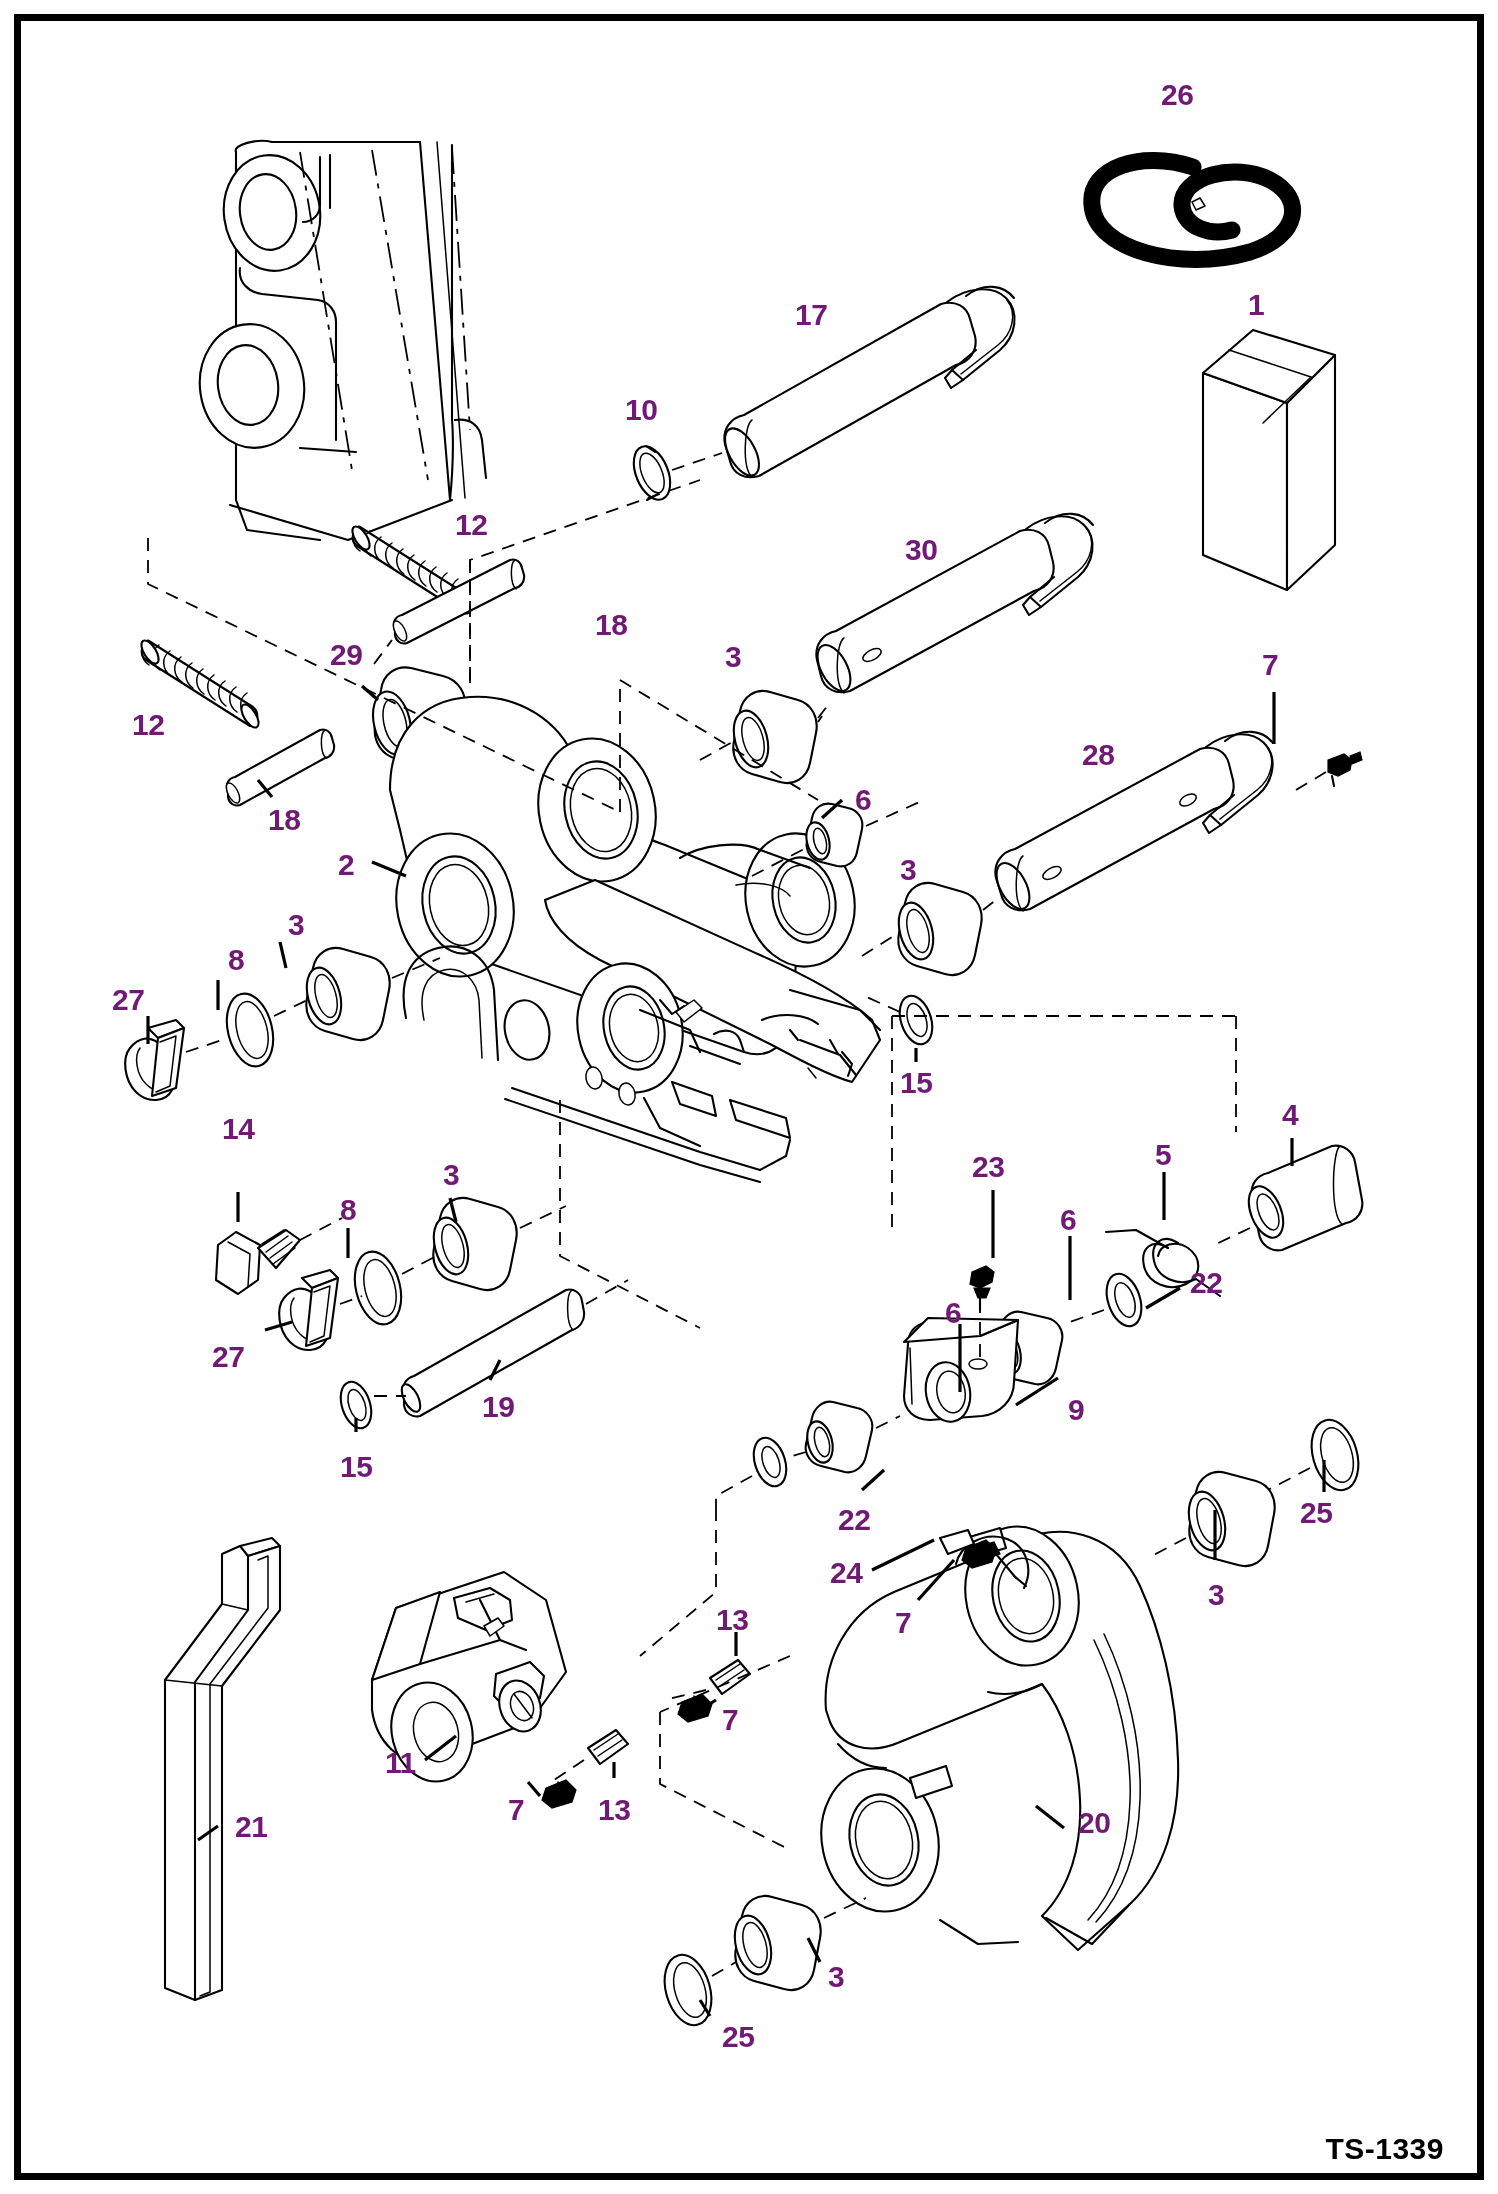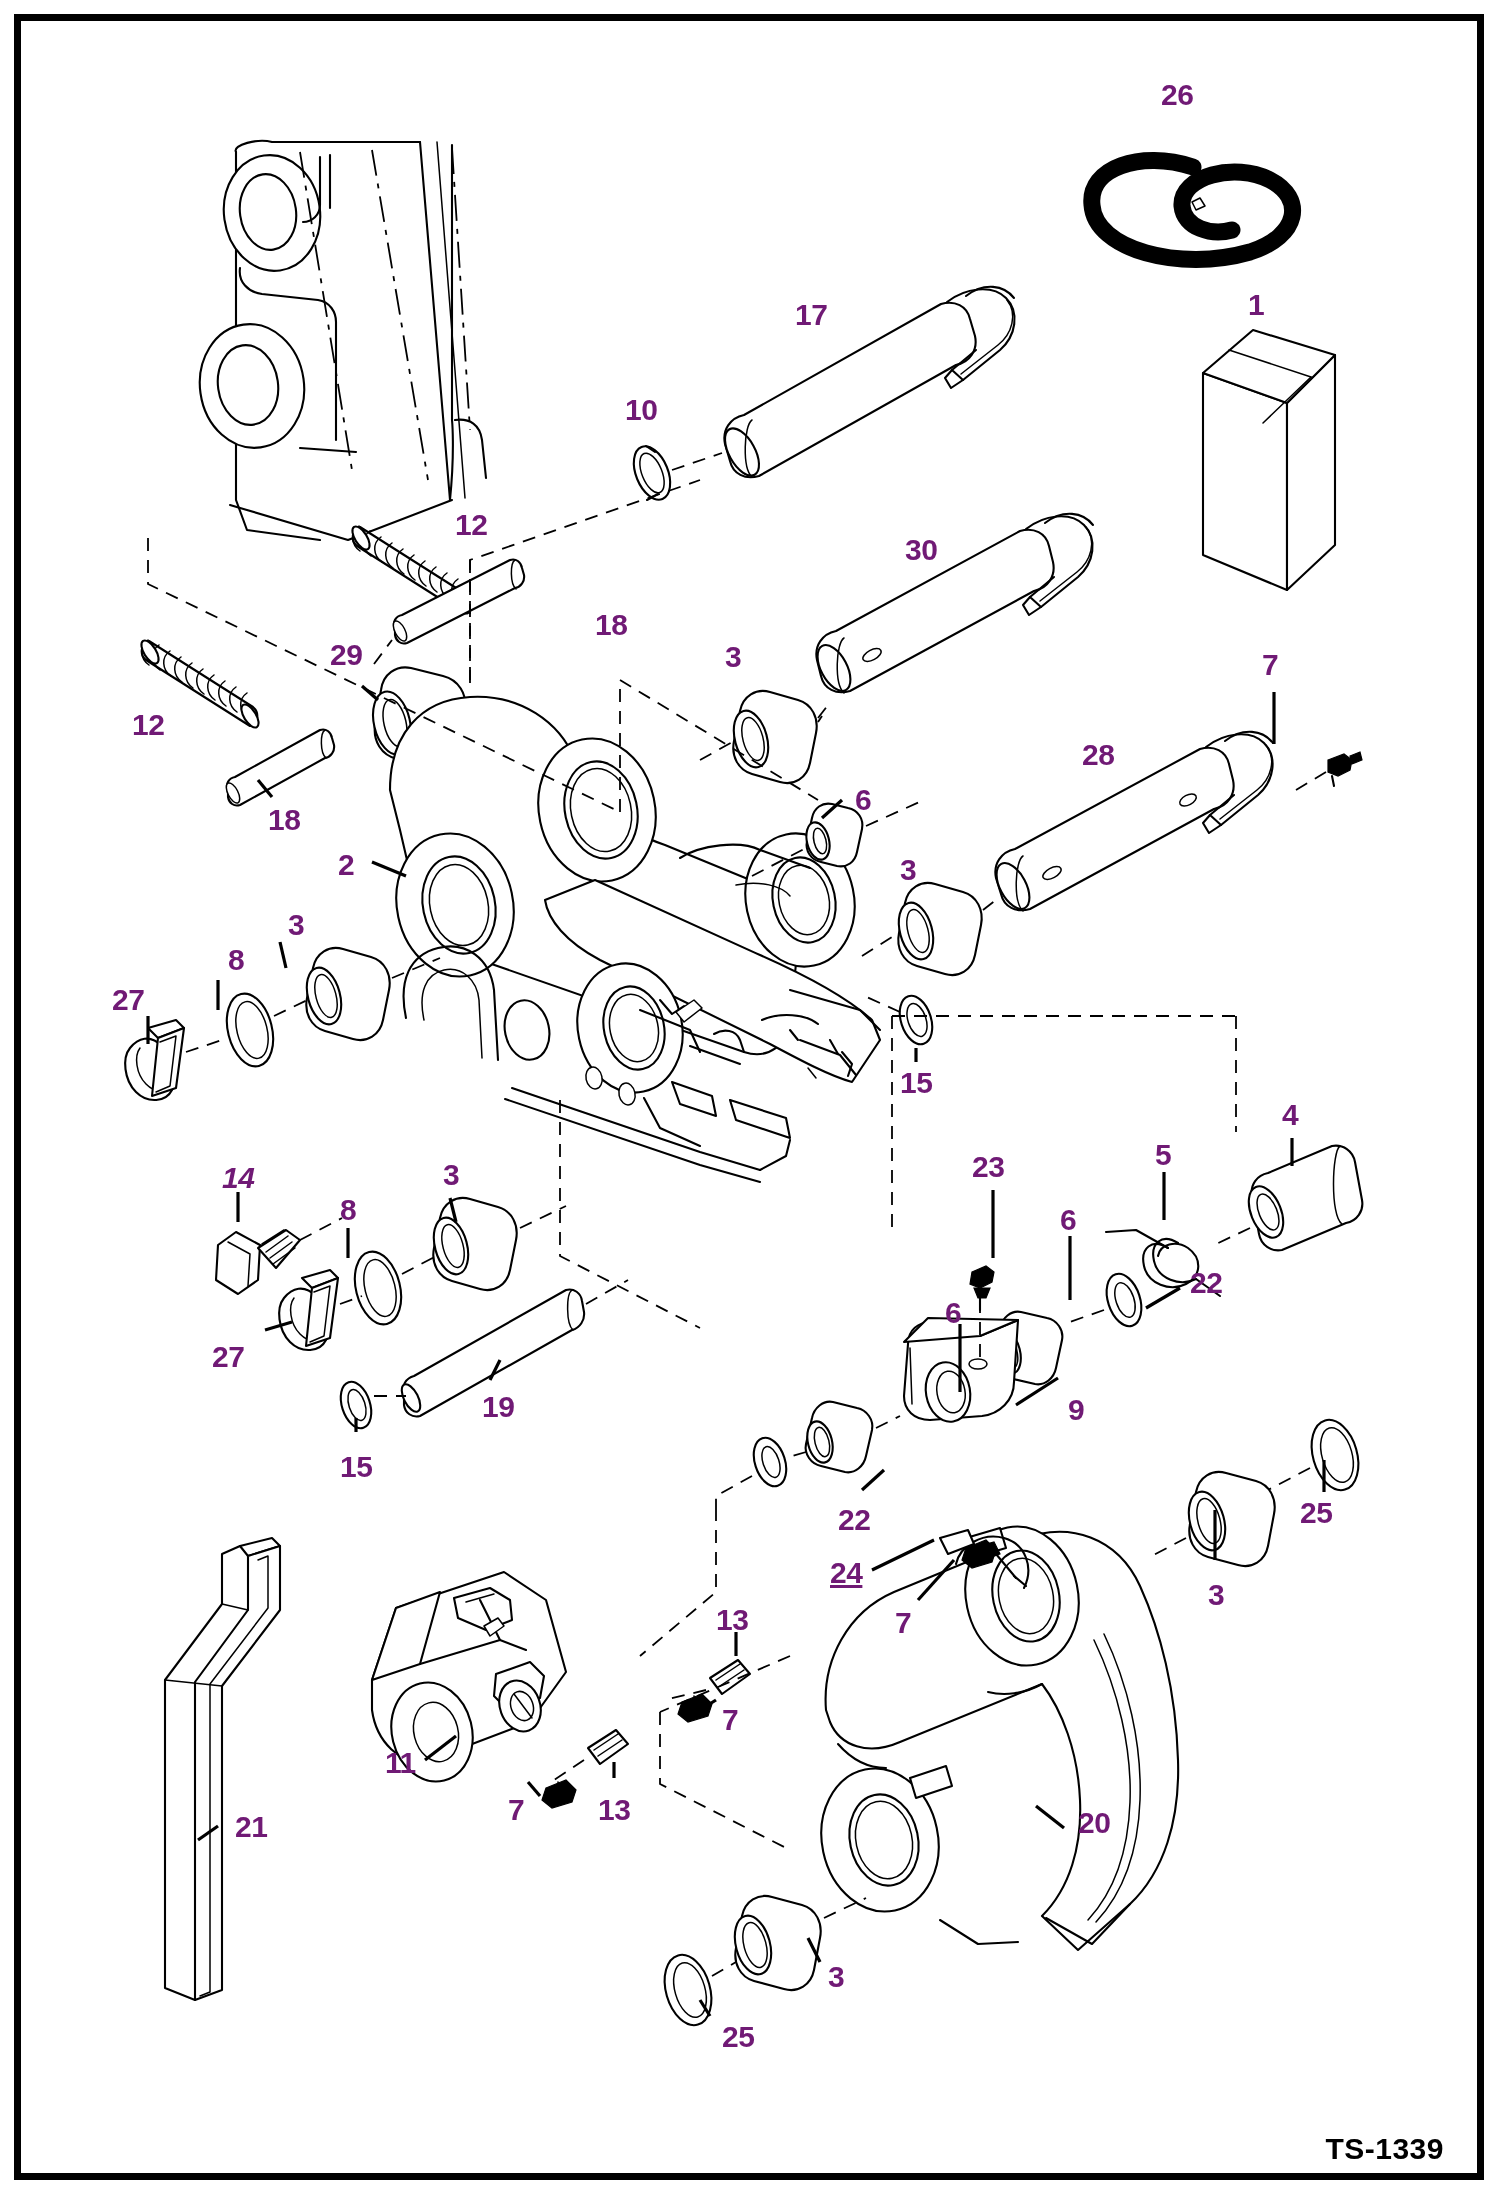--- a/index.html
+++ b/index.html
@@ -630,35 +630,35 @@
   <div class="callout" style="left:855px;  top:785px;">6</div>
   <div class="callout" style="left:900px; top:855px;">3</div>
   <div class="callout" style="left:338px;  top:850px;">2</div>
   <div class="callout" style="left:288px; top:910px;">3</div>
   <div class="callout" style="left:228px; top:945px;">8</div>
   <div class="callout" style="left:112px; top:985px;">27</div>
   <div class="callout" style="left:900px; top:1068px;">15</div>
   <div class="callout" style="left:1282px; top:1100px;">4</div>
   <div class="callout" style="left:1155px; top:1140px;">5</div>
   <div class="callout" style="left:972px;  top:1152px;">23</div>
-  <div class="callout" style="left:222px;  top:1163px;font-style:italic;">14</div>
+  <div class="callout" style="left:222px;  top:1114px;">14</div>
   <div class="callout" style="left:443px; top:1160px;">3</div>
   <div class="callout" style="left:1060px; top:1205px;">6</div>
   <div class="callout" style="left:340px; top:1195px;">8</div>
   <div class="callout" style="left:1190px; top:1268px;">22</div>
   <div class="callout" style="left:945px; top:1298px;">6</div>
   <div class="callout" style="left:1068px; top:1395px;">9</div>
   <div class="callout" style="left:212px; top:1342px;">27</div>
   <div class="callout" style="left:482px;  top:1392px;">19</div>
   <div class="callout" style="left:340px; top:1452px;">15</div>
   <div class="callout" style="left:1300px; top:1498px;">25</div>
   <div class="callout" style="left:1208px; top:1580px;">3</div>
   <div class="callout" style="left:838px; top:1505px;">22</div>
   <div class="callout" style="left:716px; top:1605px;">13</div>
-  <div class="callout" style="left:830px;  top:1558px;text-decoration:underline;">24</div>
+  <div class="callout" style="left:830px;  top:1558px;">24</div>
   <div class="callout" style="left:895px; top:1608px;">7</div>
   <div class="callout" style="left:722px; top:1705px;">7</div>
   <div class="callout" style="left:385px;  top:1748px;">11</div>
   <div class="callout" style="left:508px; top:1795px;">7</div>
   <div class="callout" style="left:598px; top:1795px;">13</div>
   <div class="callout" style="left:1078px; top:1808px;">20</div>
   <div class="callout" style="left:235px;  top:1812px;">21</div>
   <div class="callout" style="left:828px; top:1962px;">3</div>
   <div class="callout" style="left:722px; top:2022px;">25</div>
 

